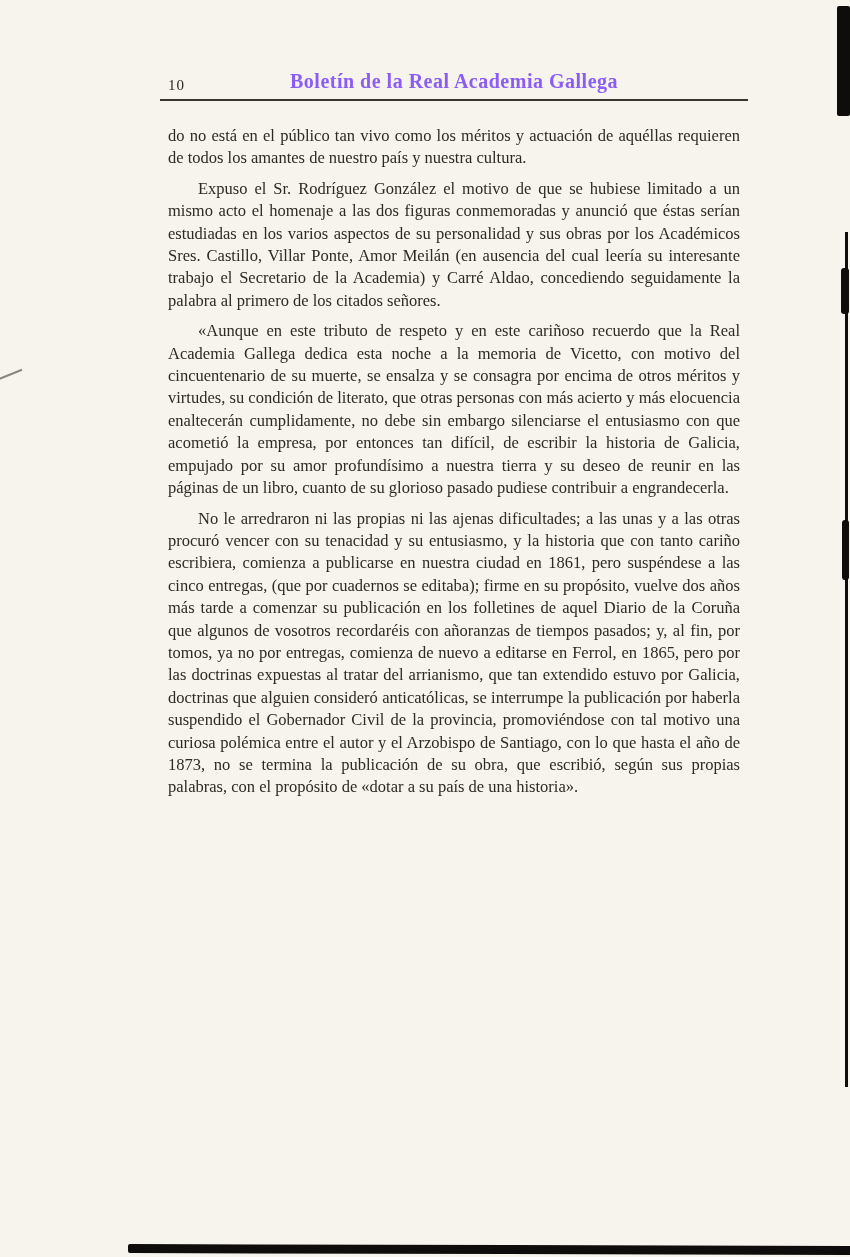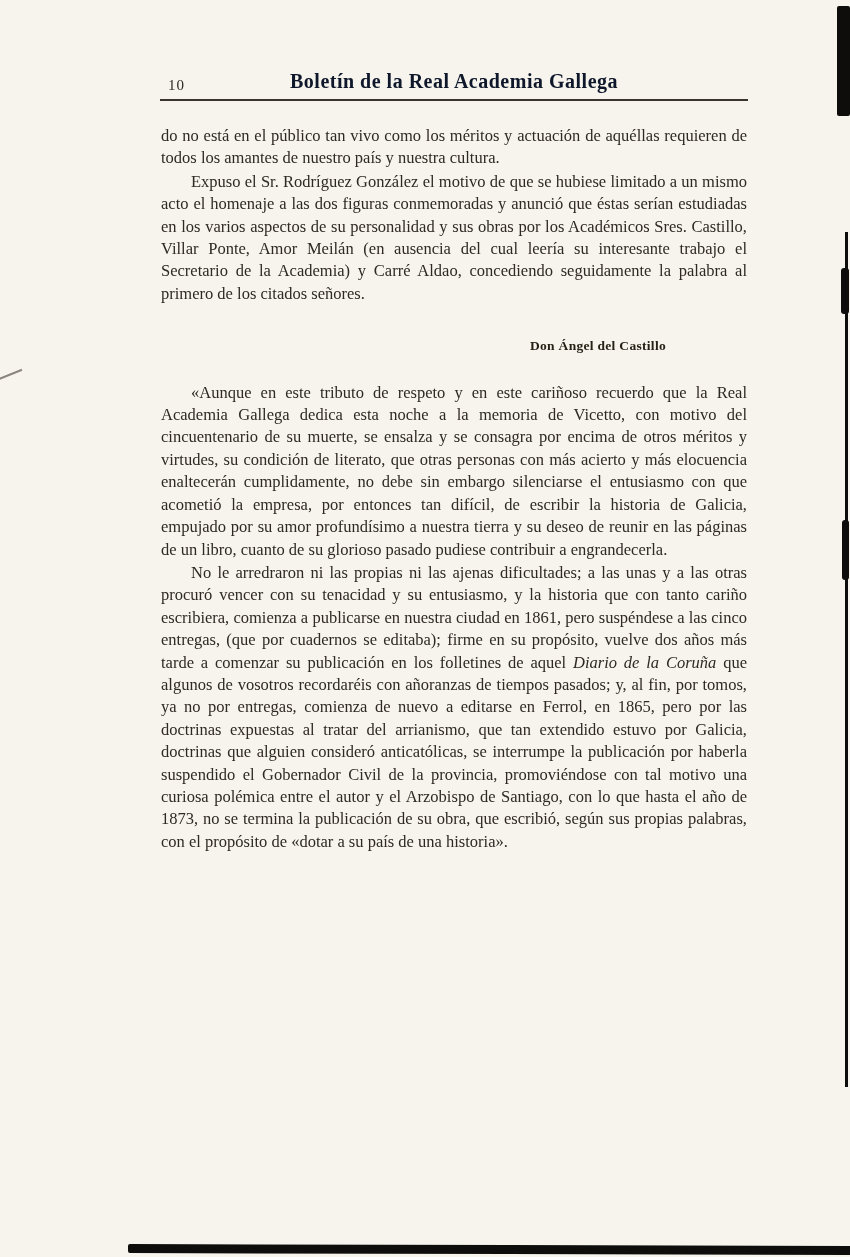--- a/index.html
+++ b/index.html
@@ -33,47 +33,46 @@
     bottom: 5px;
     font-size: 15px;
     letter-spacing: 1px;
   }
   .header-title {
     display: block;
     text-align: center;
     font-weight: bold;
     font-size: 20px;
     letter-spacing: 0.5px;
-    color: #0f172a;
+    color: #8b5cf6;
   }
   .body-text {
     margin-top: 24px;
     font-size: 16.5px;
     line-height: 22.4px;
     text-align: justify;
   }
   .body-text p {
-    margin: 1px;
+    margin: 8px;
     text-indent: 30px;
   }
   .body-text p.no-indent {
     text-indent: 0;
   }
   .speaker {
     text-align: right;
     padding-right: 82px;
     font-weight: bold;
     font-size: 13.5px;
     letter-spacing: 0.3px;
     margin-top: 30px;
     margin-bottom: 24px;
     color: #272217;
   }
   .italic {
-    font-style: italic;
   }
   
   .artifact {
     position: absolute;
     background: #0e0d0b;
   }
   .mark-top-right {
     left: 837px;
     top: 6px;
     width: 13px;
@@ -126,21 +125,20 @@
     <span class="page-number">10</span>
     <span class="header-title">Boletín de la Real Academia Gallega</span>
   </div>
 
   <div class="body-text">
 
     <p class="no-indent">do no está en el público tan vivo como los méritos y actuación de aquéllas requieren de todos los amantes de nuestro país y nuestra cultura.</p>
 
     <p>Expuso el Sr. Rodríguez González el motivo de que se hubiese limitado a un mismo acto el homenaje a las dos figuras conmemoradas y anunció que éstas serían estudiadas en los varios aspectos de su personalidad y sus obras por los Académicos Sres. Castillo, Villar Ponte, Amor Meilán (en ausencia del cual leería su interesante trabajo el Secretario de la Academia) y Carré Aldao, concediendo seguidamente la palabra al primero de los citados señores.</p>
 
-    <div class="speaker">Don Ángel del Castillo</div>
 
 
     <p>«Aunque en este tributo de respeto y en este cariñoso recuerdo que la Real Academia Gallega dedica esta noche a la memoria de Vicetto, con motivo del cincuentenario de su muerte, se ensalza y se consagra por encima de otros méritos y virtudes, su condición de literato, que otras personas con más acierto y más elocuencia enaltecerán cumplidamente, no debe sin embargo silenciarse el entusiasmo con que acometió la empresa, por entonces tan difícil, de escribir la historia de Galicia, empujado por su amor profundísimo a nuestra tierra y su deseo de reunir en las páginas de un libro, cuanto de su glorioso pasado pudiese contribuir a engrandecerla.</p>
 
     <p><span>No le arredraron ni las propias ni las ajenas dificultades; a las unas y a las otras procuró vencer con su tenacidad y su entusiasmo, y la historia que con tanto cariño escribiera, comienza a publicarse en nuestra ciudad en 1861, pero suspéndese a las cinco entregas, (que por cuadernos se editaba); firme en su propósito, vuelve dos años más tarde a comenzar su publicación en los folletines de aquel </span><span class="italic">Diario de la Coruña</span><span> que algunos de vosotros recordaréis con añoranzas de tiempos pasados; y, al fin, por tomos, ya no por entregas, comienza de nuevo a editarse en Ferrol, en 1865, pero por las doctrinas expuestas al tratar del arrianismo, que tan extendido estuvo por Galicia, doctrinas que alguien consideró anticatólicas, se interrumpe la publicación por haberla suspendido el Gobernador Civil de la provincia, promoviéndose con tal motivo una curiosa polémica entre el autor y el Arzobispo de Santiago, con lo que hasta el año de 1873, no se termina la publicación de su obra, que escribió, según sus propias palabras, con el propósito de «dotar a su país de una historia».</span></p>
 
 
   </div>
 </div>
 

